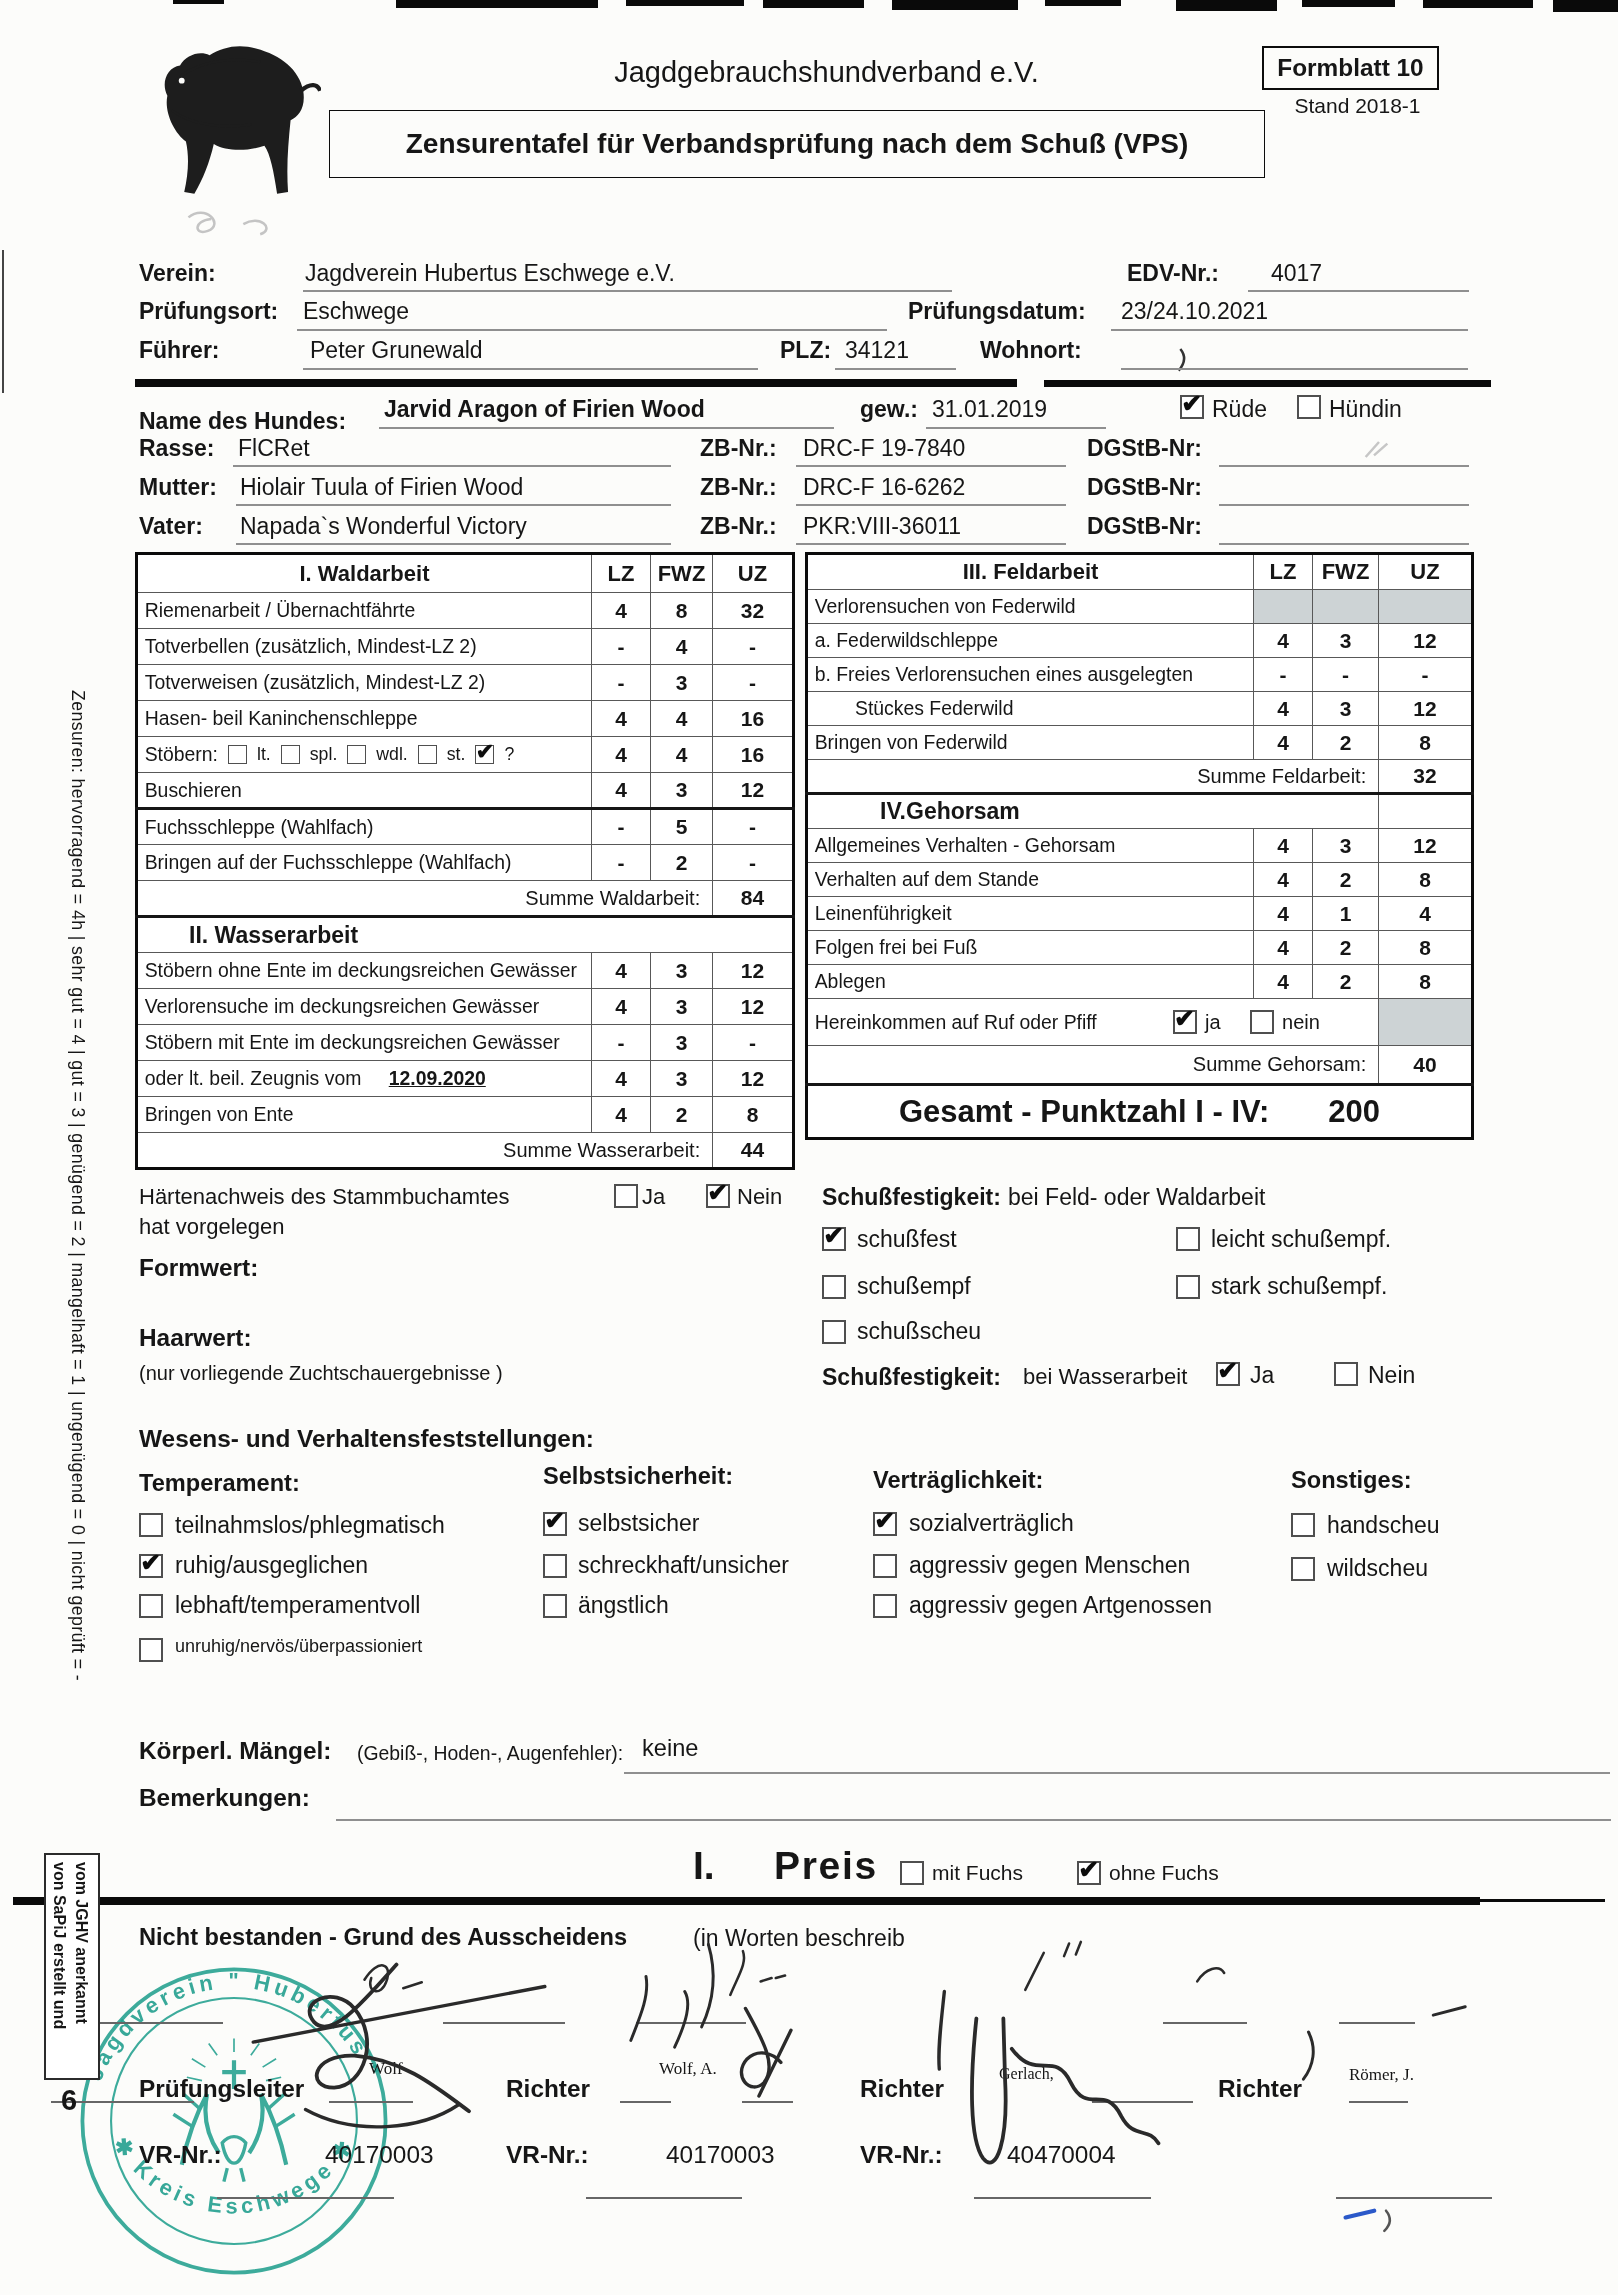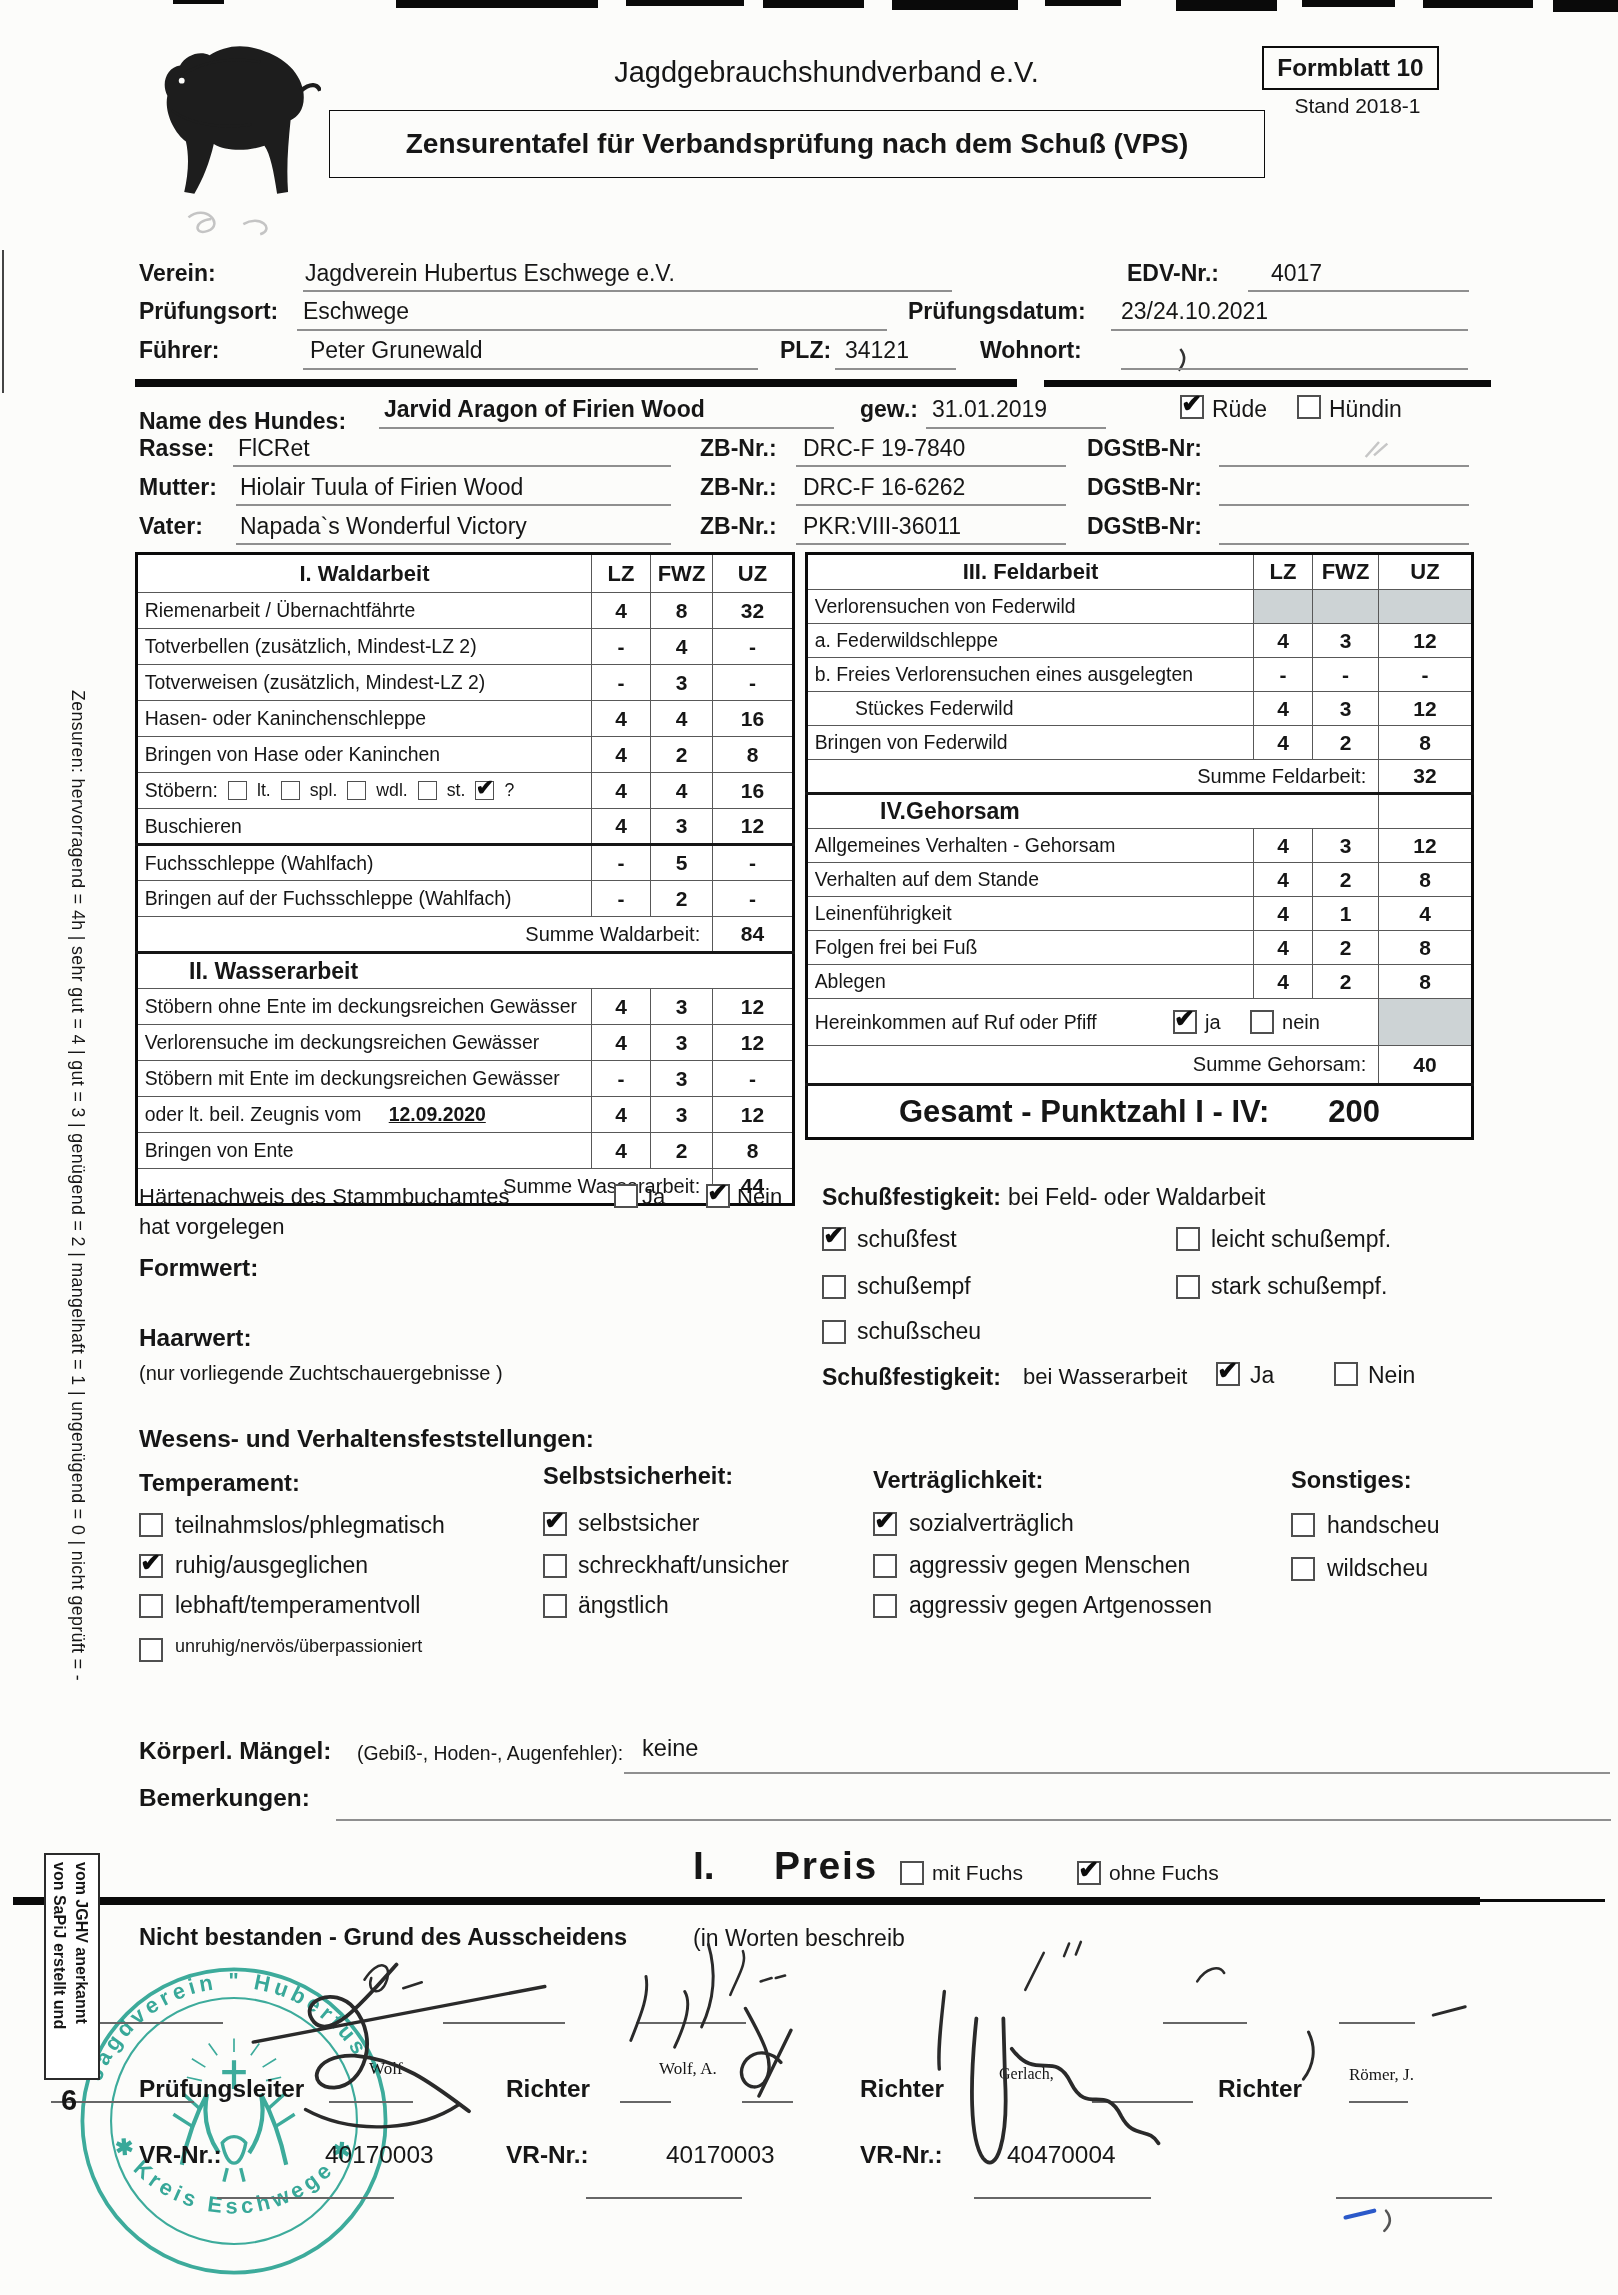--- a/index.html
+++ b/index.html
@@ -160,30 +160,24 @@
           <td class="c">4</td>
           <td class="c">-</td>
         </tr>
     <tr style="height:36px">
           <td>Totverweisen (zusätzlich, Mindest-LZ 2)</td>
           <td class="c">-</td>
           <td class="c">3</td>
           <td class="c">-</td>
         </tr>
     <tr style="height:36px">
-          <td>Hasen- oder Kaninchenschleppe</td>
+          <td>Hasen- beil Kaninchenschleppe</td>
           <td class="c">4</td>
           <td class="c">4</td>
           <td class="c">16</td>
-        </tr>
-    <tr style="height:36px">
-          <td>Bringen von Hase oder Kaninchen</td>
-          <td class="c">4</td>
-          <td class="c">2</td>
-          <td class="c">8</td>
         </tr>
     <tr style="height:36px">
       <td>
         <div class="flexrow" style="gap:10px;">
           <span>Stöbern:</span>
           <span class="cb sm inline"></span>
               <span style="font-size:17.7px">lt.</span>
           <span class="cb sm inline"></span>
               <span style="font-size:17.7px">spl.</span>
           <span class="cb sm inline"></span>

